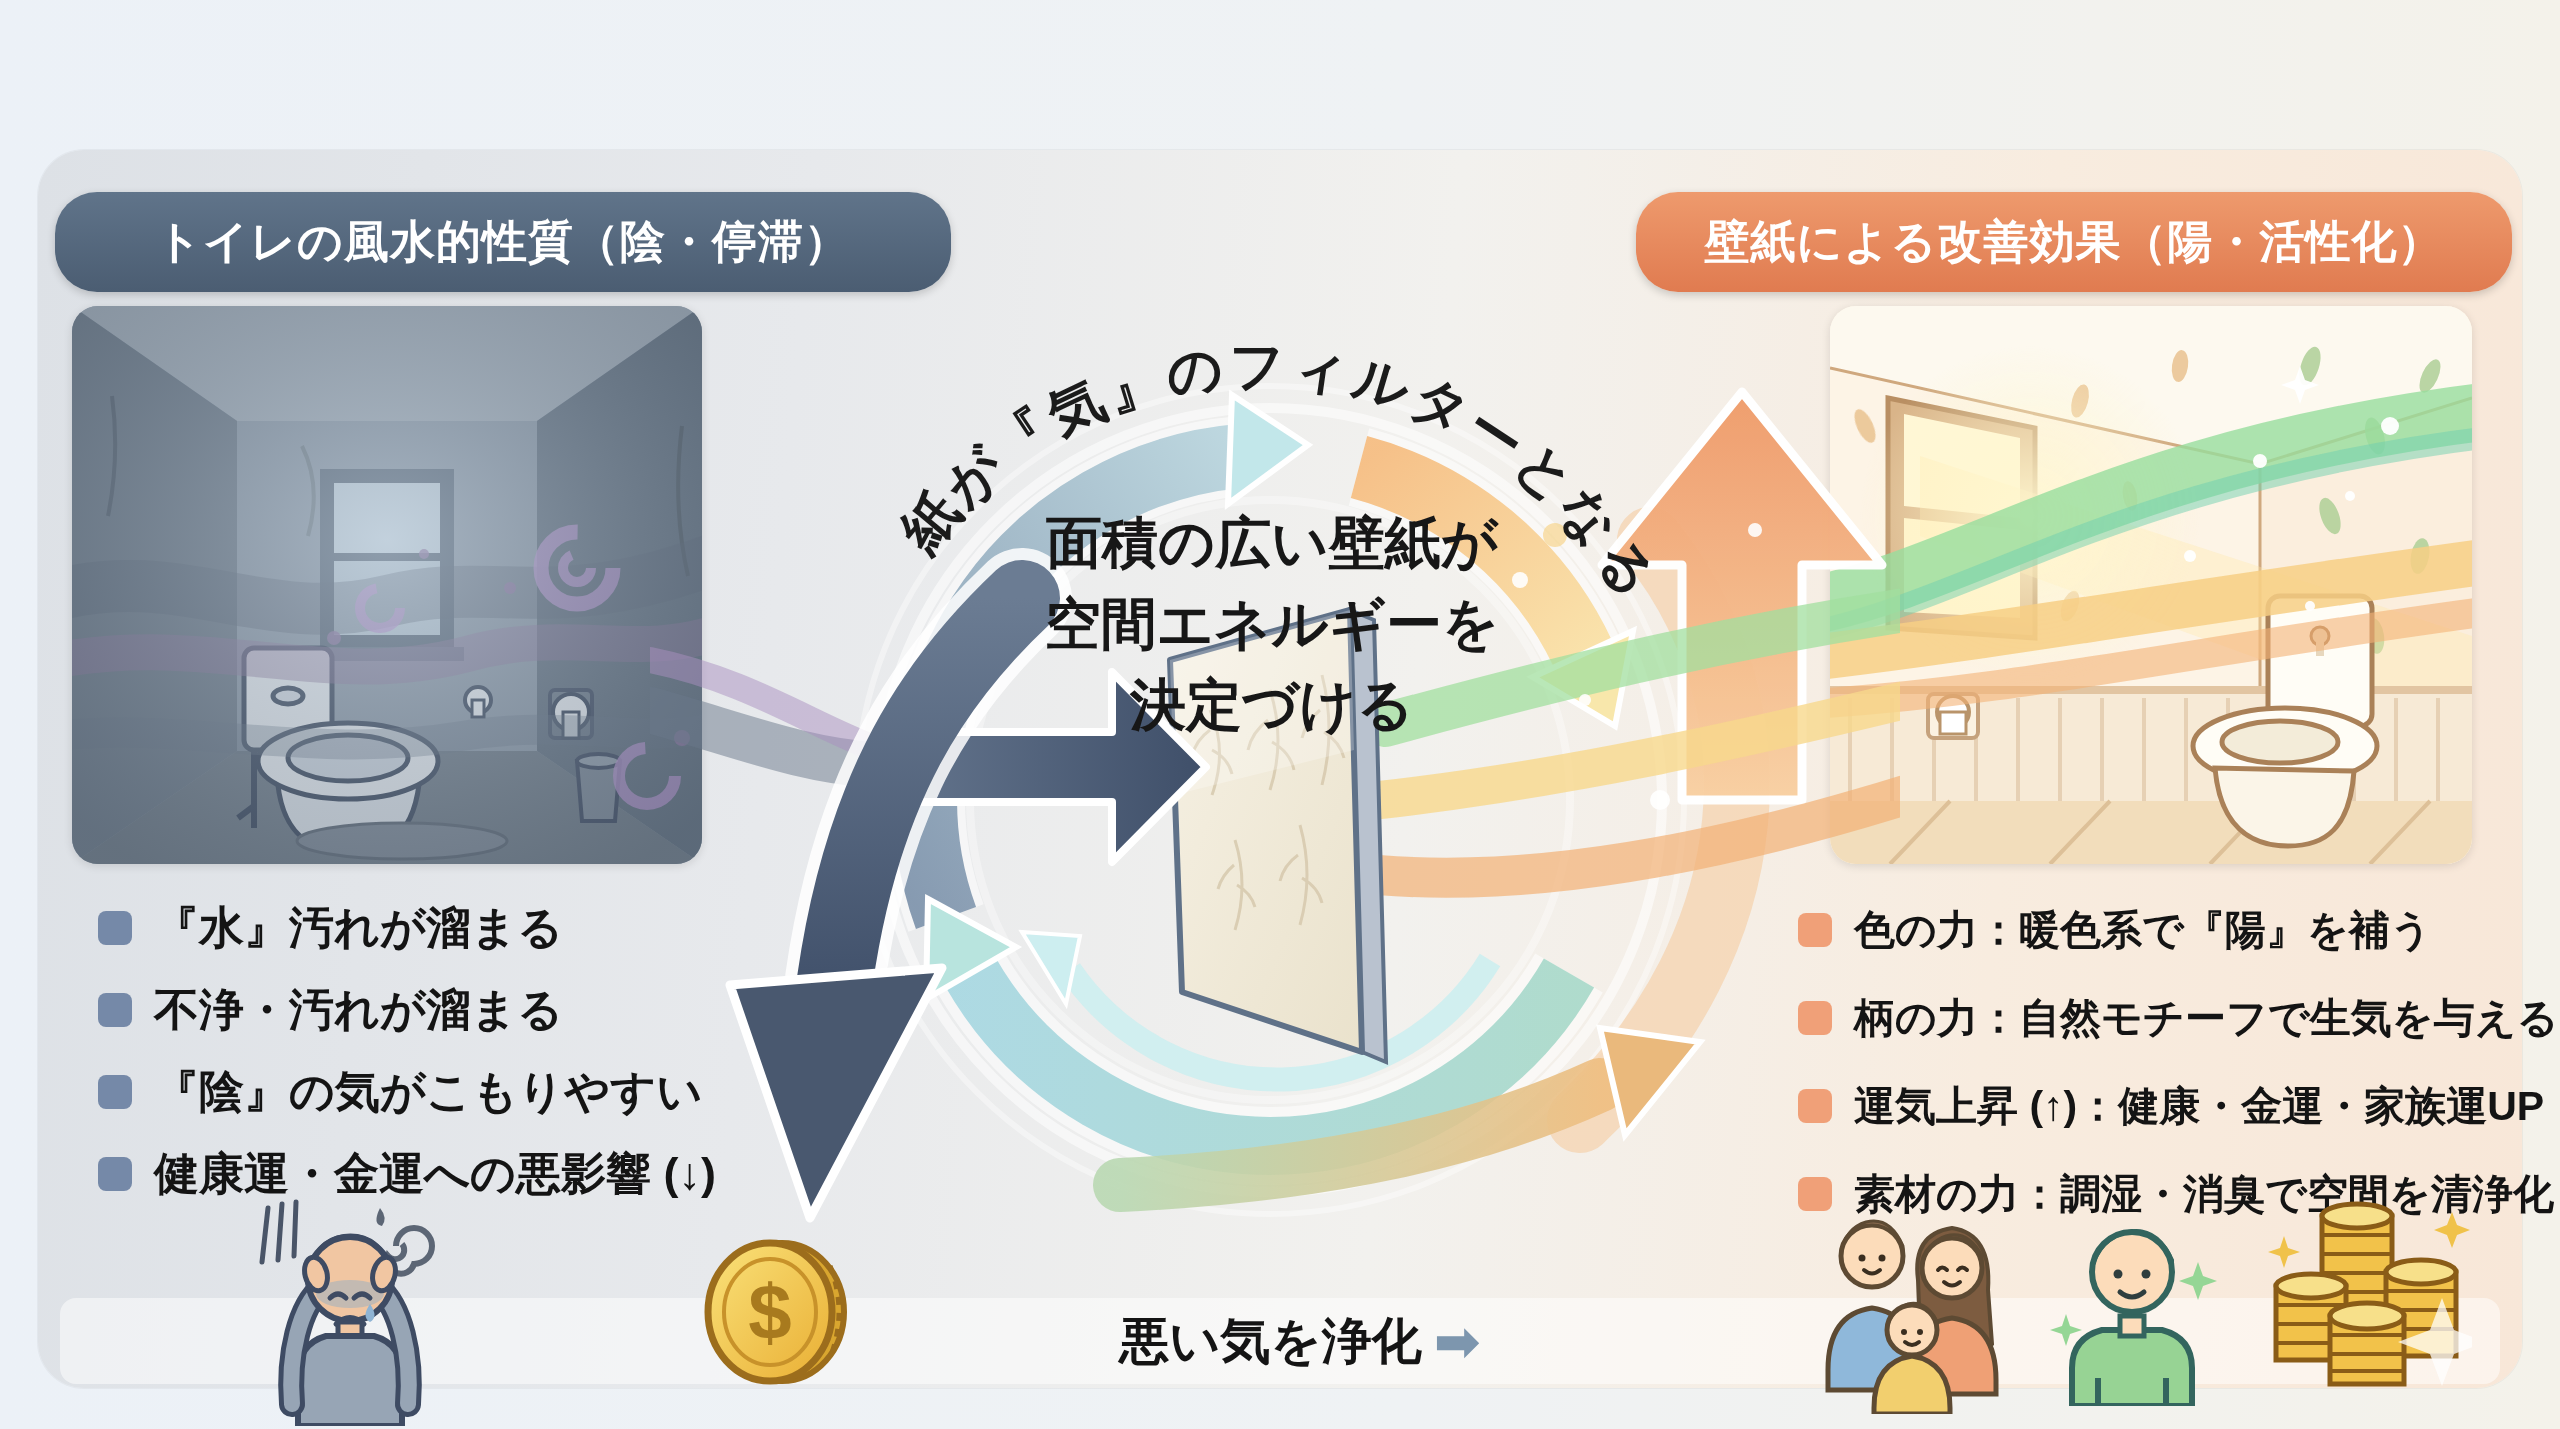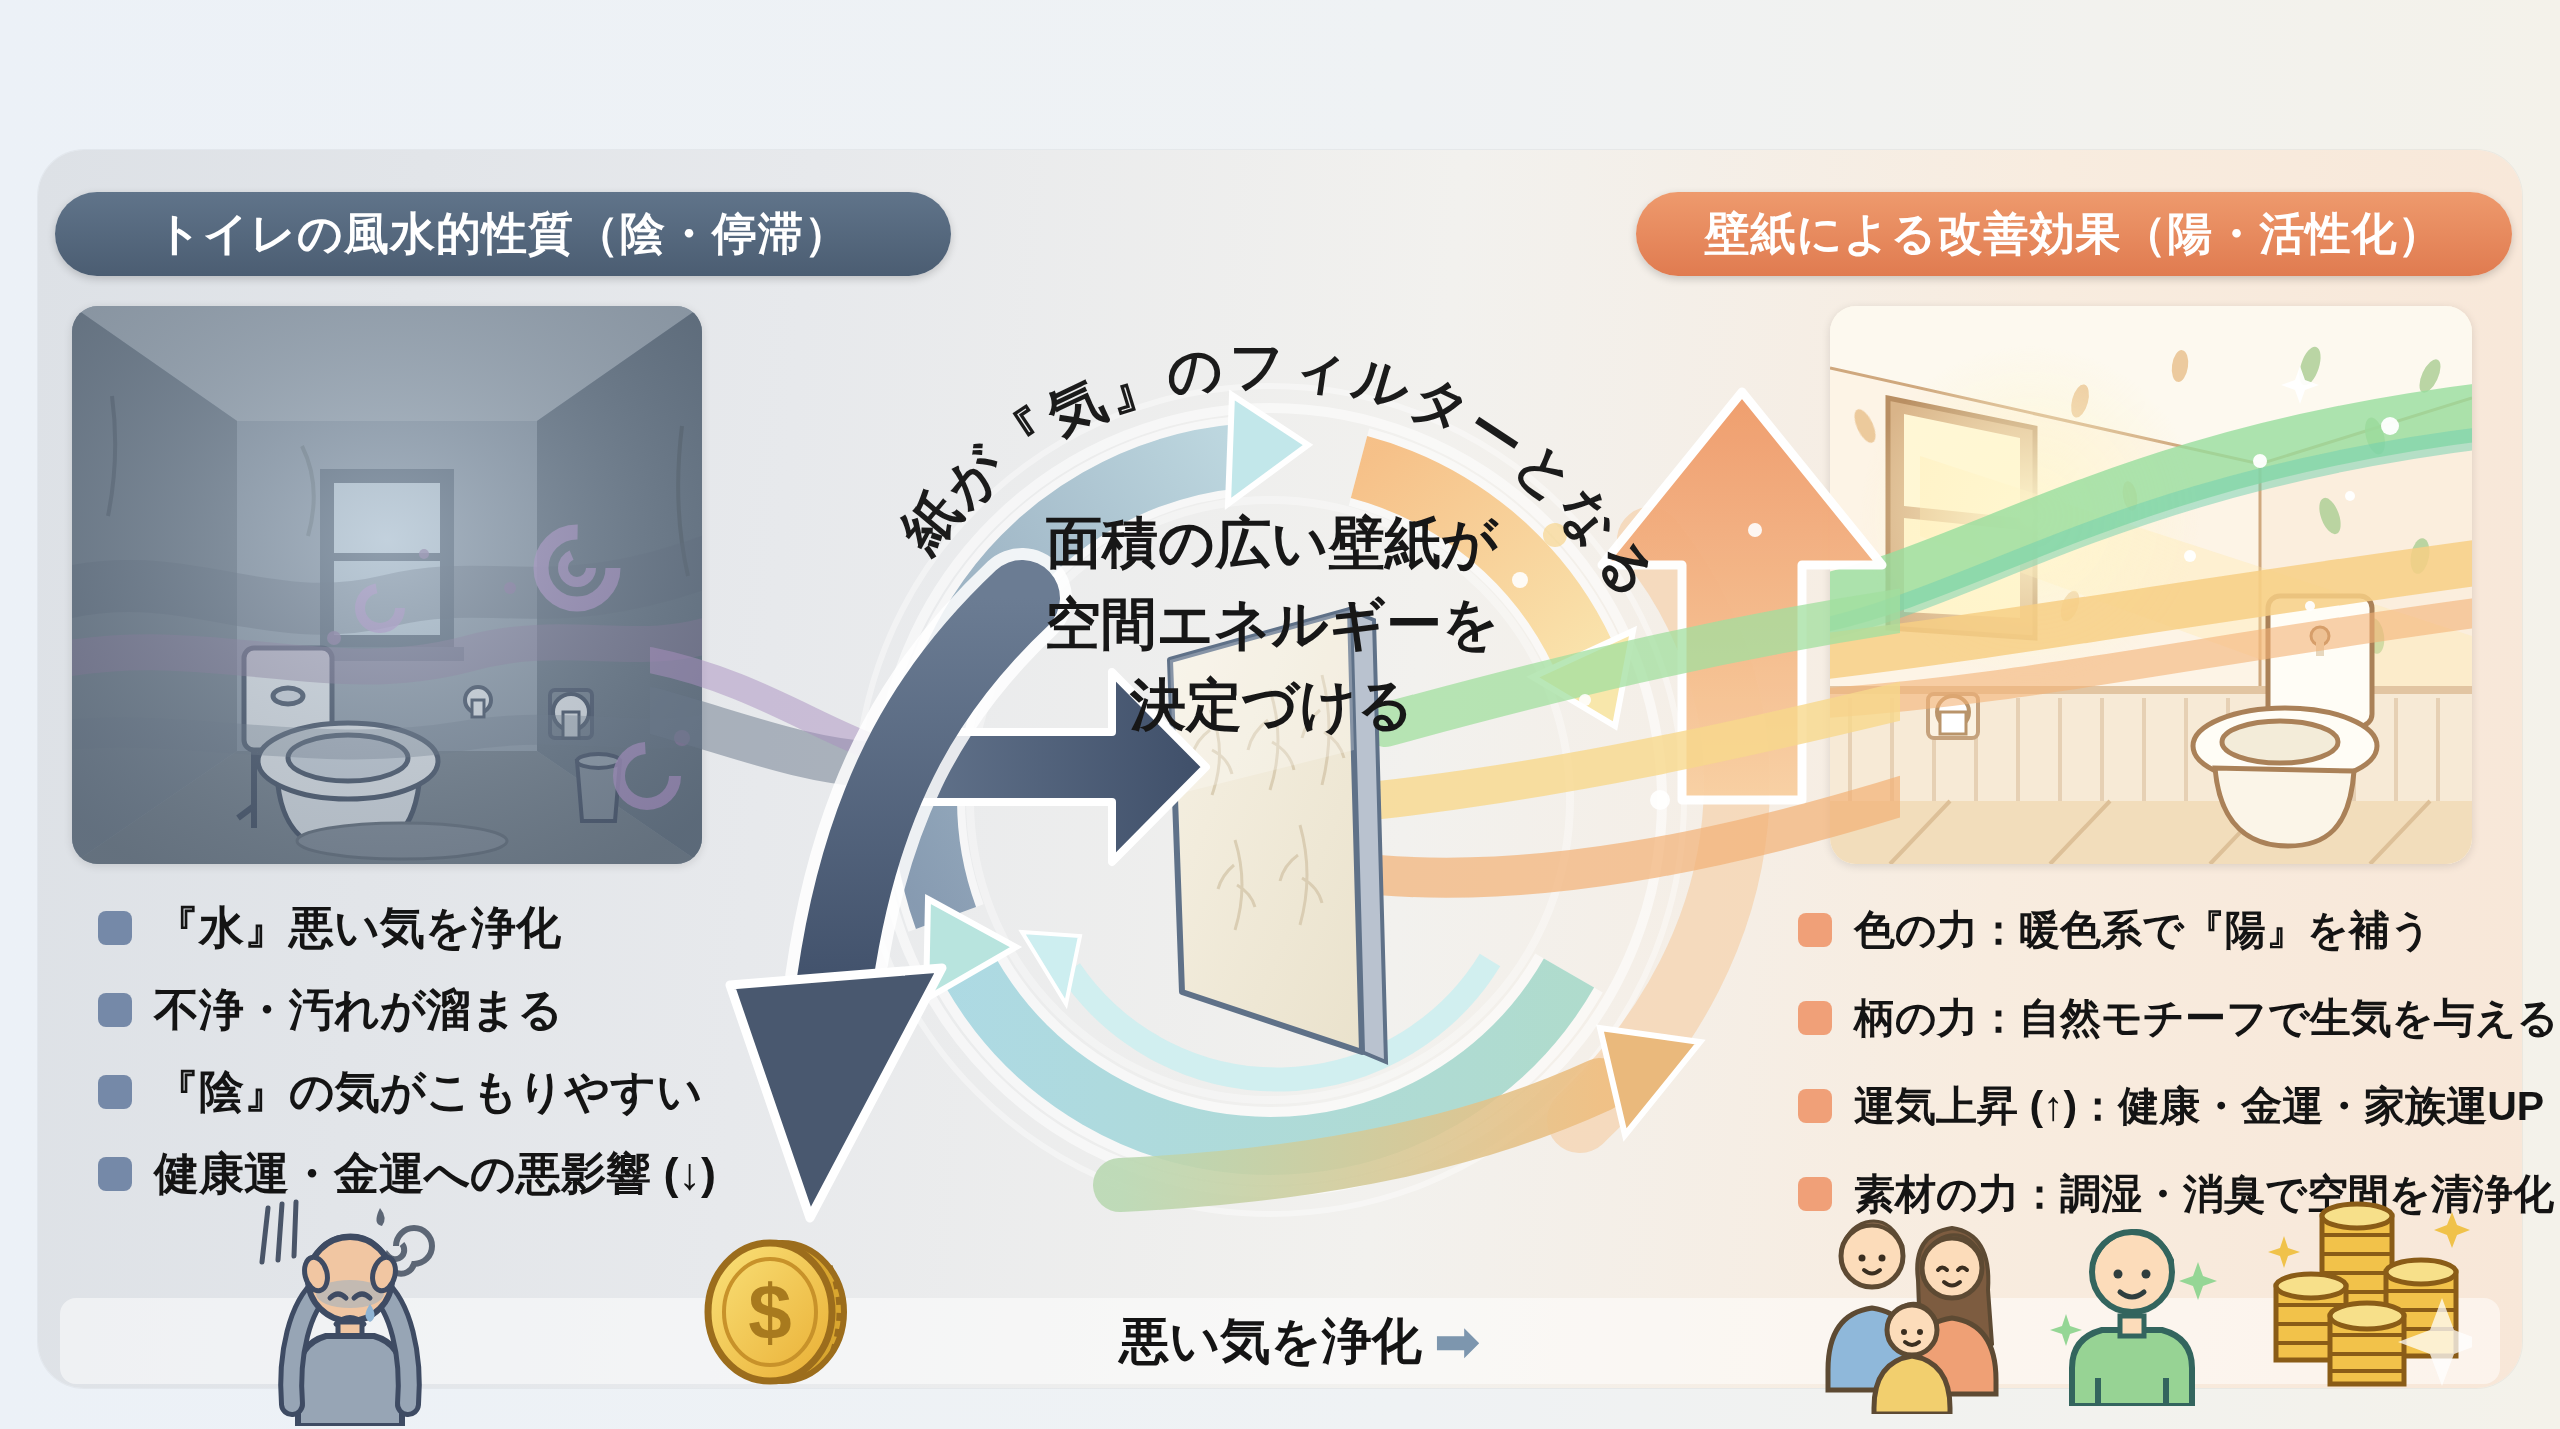--- a/index.html
+++ b/index.html
@@ -6,21 +6,21 @@
   body{font-family:"Liberation Sans","DejaVu Sans",sans-serif;}
   .page{position:relative;width:2560px;height:1429px;overflow:hidden;
         background:linear-gradient(90deg,#ecf1f7 0%,#eff2f4 55%,#f4f2ea 100%);}
   .title{position:absolute;left:0;top:26px;width:2560px;text-align:center;
          font-size:64px;font-weight:800;color:#141414;letter-spacing:2px;}
   .main-panel{position:absolute;left:38px;top:150px;width:2484px;height:1238px;border-radius:46px;
          background:linear-gradient(95deg,#dde1e6 0%,#e7e9ec 30%,#f2f1ee 55%,#f8ecdf 78%,#f8e7d8 100%);
          box-shadow:0 0 0 1px rgba(0,0,0,.04);}
   .footer-band{position:absolute;left:60px;top:1298px;width:2440px;height:86px;border-radius:16px;
          background:rgba(255,255,255,.5);}
-  .badge{position:absolute;top:192px;height:84px;border-radius:42px;display:flex;align-items:center;
+  .badge{position:absolute;top:192px;height:100px;border-radius:42px;display:flex;align-items:center;
          justify-content:center;color:#fff;font-size:45px;font-weight:700;letter-spacing:1px;
          box-shadow:0 3px 8px rgba(0,0,0,.18);}
   .badge-left{left:55px;width:896px;background:linear-gradient(180deg,#60748a 0%,#4b5d72 100%);}
   .badge-right{left:1636px;width:876px;background:linear-gradient(180deg,#ee9a6d 0%,#e07b50 100%);}
   .img-frame{position:absolute;top:306px;width:630px;height:558px;border-radius:26px;overflow:hidden;
          box-shadow:0 2px 10px rgba(0,0,0,.12);}
   .img-left{left:72px;}
   .img-right{left:1830px;width:642px;}
   .img-frame svg{display:block;width:100%;height:100%;}
   .center-art{position:absolute;left:650px;top:280px;width:1250px;height:1060px;pointer-events:none;}
@@ -311,21 +311,21 @@
 
   <div class="caption">
     <div>面積の広い壁紙が</div>
     <div>空間エネルギーを</div>
     <div>決定づける</div>
   </div>
 
   <div class="bullets bullets-left">
     <div class="b-item">
       <span class="sq sq-slate"></span>
-      <span class="b-txt">『水』悪い気を浄化</span>
+      <span class="b-txt">『水』汚れが溜まる</span>
     </div>
     <div class="b-item">
       <span class="sq sq-slate"></span>
       <span class="b-txt">不浄・汚れが溜まる</span>
     </div>
     <div class="b-item">
       <span class="sq sq-slate"></span>
       <span class="b-txt">『陰』の気がこもりやすい</span>
     </div>
     <div class="b-item">

